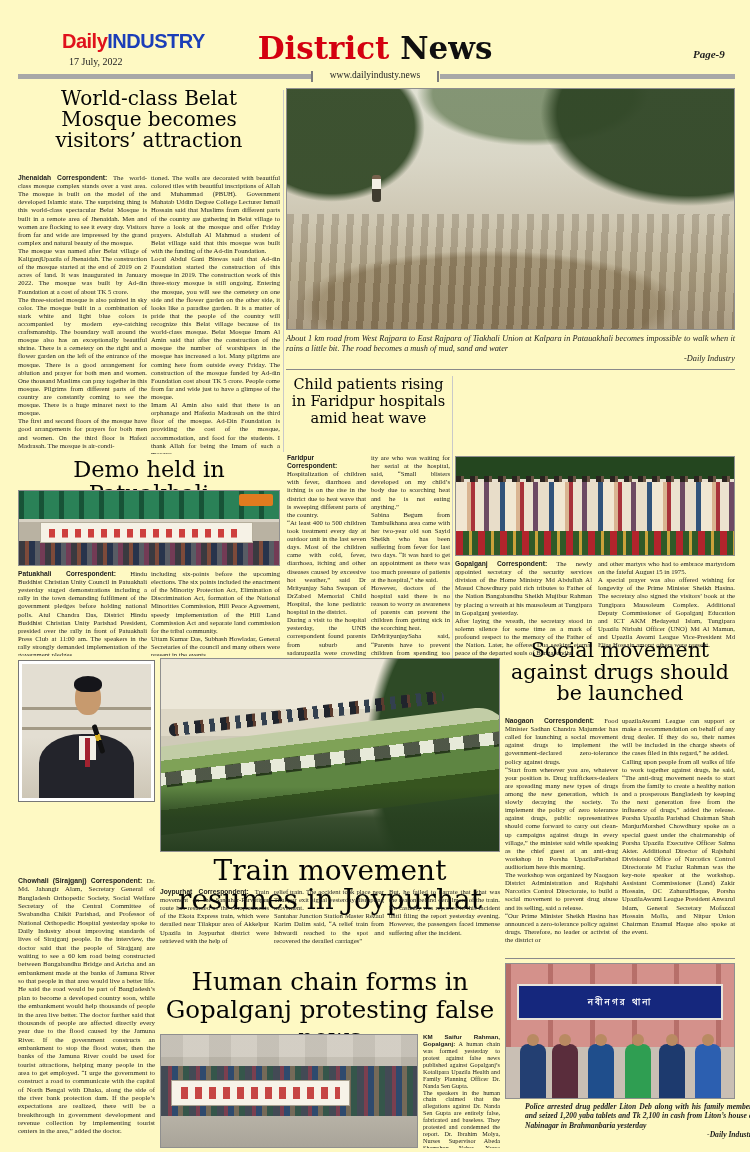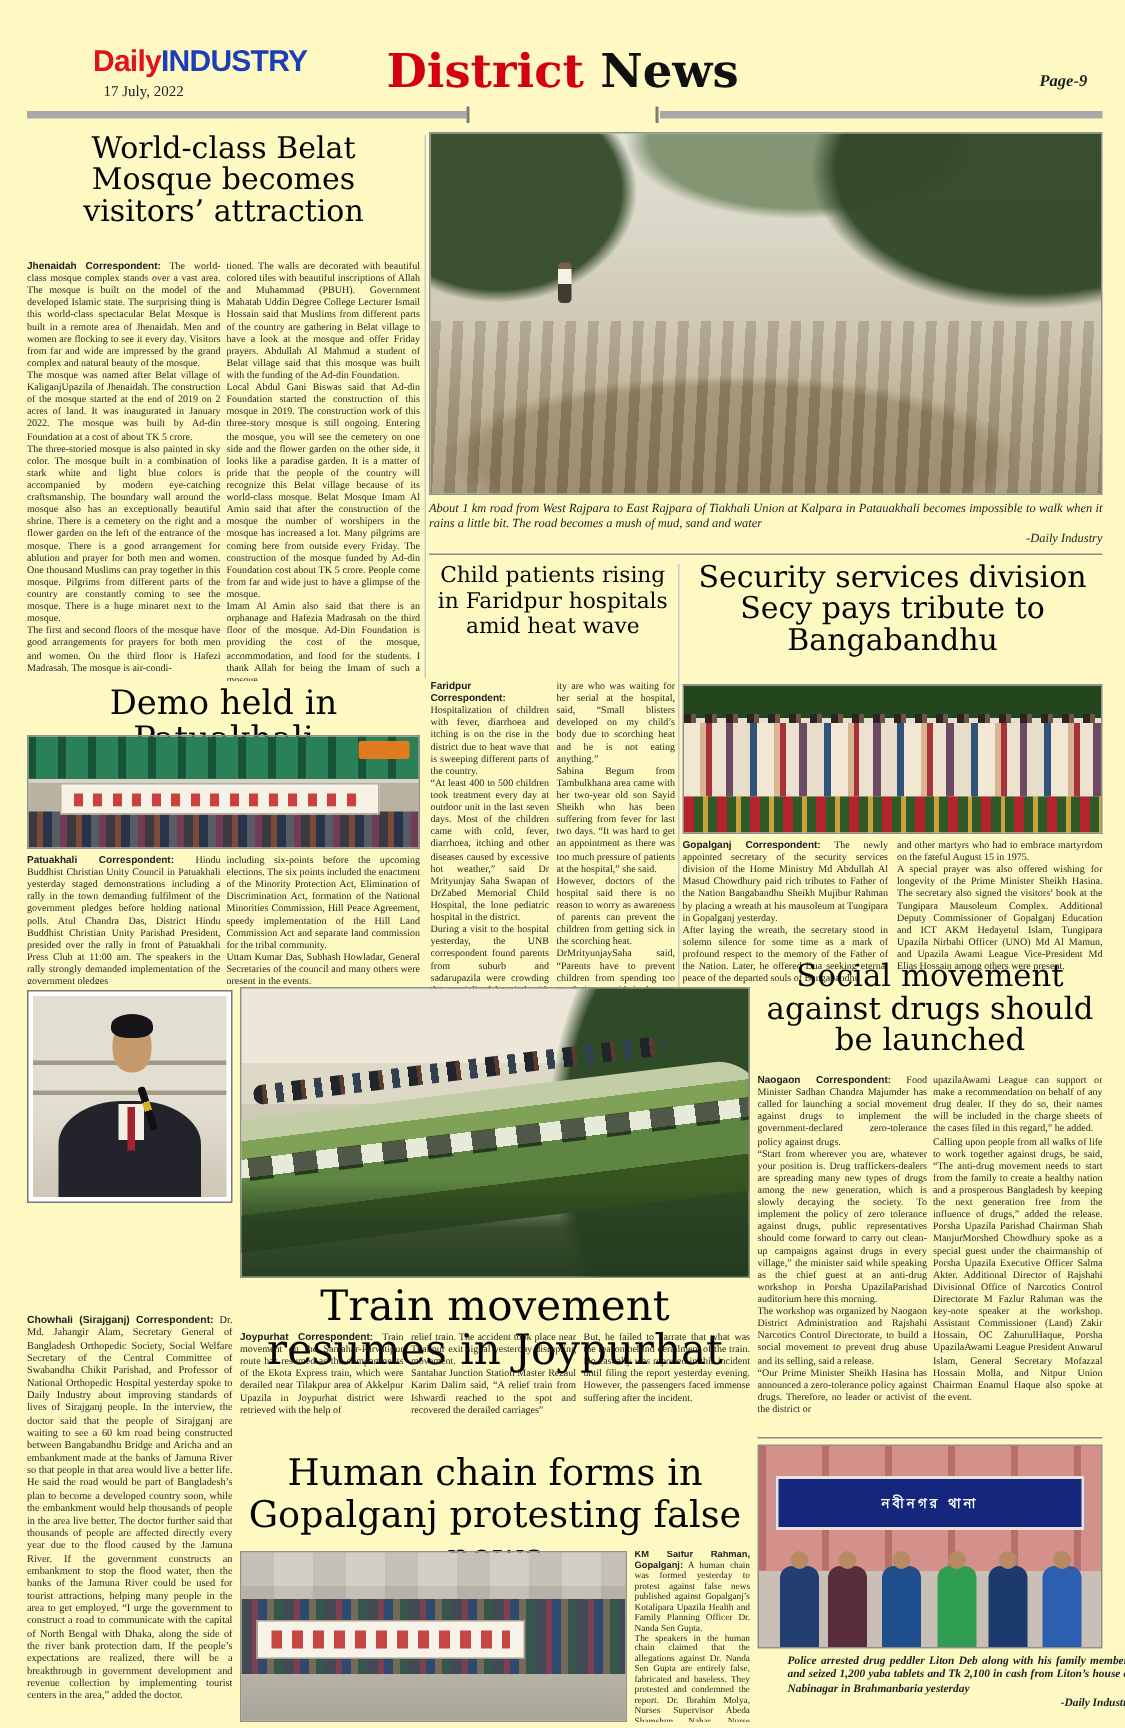--- a/index.html
+++ b/index.html
@@ -90,20 +90,21 @@
 <body>
 
 <div id="page">
 
   <div class="abs brand" style="left:62px;top:30px;"><span class="d">Daily</span><span class="i">INDUSTRY</span></div>
   <div class="abs mdate" style="left:69px;top:56px;">17 July, 2022</div>
   <div class="abs section-title"><span class="red">District</span> <span class="blk">News</span></div>
   <div class="abs pagenum" style="left:693px;top:48px;">Page-9</div>
   <div class="abs webbar" style="left:18px;top:74px;width:293px;"></div>
   <div class="abs webcap" style="left:311px;top:71px;"></div>
+  <div class="abs website">www.dailyindusty.news</div>
   <div class="abs webcap" style="left:437px;top:71px;"></div>
   <div class="abs webbar" style="left:440px;top:74px;width:295px;"></div>
 
   <h1 class="abs hl" style="left:18px;top:88px;width:262px;font-size:20px;">World-class Belat Mosque becomes visitors’ attraction</h1>
   <div class="abs colbox" style="left:18px;top:174px;width:129px;height:280px;"><b class="dateline">Jhenaidah Correspondent:</b> <span class="bt">The world-class mosque complex stands over a vast area. The mosque is built on the model of the developed Islamic state. The surprising thing is this world-class spectacular Belat Mosque is built in a remote area of Jhenaidah. Men and women are flocking to see it every day. Visitors from far and wide are impressed by the grand complex and natural beauty of the mosque.
 The mosque was named after Belat village of KaliganjUpazila of Jhenaidah. The construction of the mosque started at the end of 2019 on 2 acres of land. It was inaugurated in January 2022. The mosque was built by Ad-din Foundation at a cost of about TK 5 crore.
 The three-storied mosque is also painted in sky color. The mosque built in a combination of stark white and light blue colors is accompanied by modern eye-catching craftsmanship. The boundary wall around the mosque also has an exceptionally beautiful shrine. There is a cemetery on the right and a flower garden on the left of the entrance of the mosque. There is a good arrangement for ablution and prayer for both men and women. One thousand Muslims can pray together in this mosque. Pilgrims from different parts of the country are constantly coming to see the mosque. There is a huge minaret next to the mosque.
 The first and second floors of the mosque have good arrangements for prayers for both men and women. On the third floor is Hafezi Madrasah. The mosque is air-condi-</span></div>
   <div class="abs colbox" style="left:151px;top:174px;width:129px;height:280px;"><span class="bt">tioned. The walls are decorated with beautiful colored tiles with beautiful inscriptions of Allah and Muhammad (PBUH). Government Mahatab Uddin Degree College Lecturer Ismail Hossain said that Muslims from different parts of the country are gathering in Belat village to have a look at the mosque and offer Friday prayers. Abdullah Al Mahmud a student of Belat village said that this mosque was built with the funding of the Ad-din Foundation.
 Local Abdul Gani Biswas said that Ad-din Foundation started the construction of this mosque in 2019. The construction work of this three-story mosque is still ongoing. Entering the mosque, you will see the cemetery on one side and the flower garden on the other side, it looks like a paradise garden. It is a matter of pride that the people of the country will recognize this Belat village because of its world-class mosque. Belat Mosque Imam Al Amin said that after the construction of the mosque the number of worshipers in the mosque has increased a lot. Many pilgrims are coming here from outside every Friday. The construction of the mosque funded by Ad-din Foundation cost about TK 5 crore. People come from far and wide just to have a glimpse of the mosque.
@@ -122,21 +123,20 @@
   <h2 class="abs hl" style="left:287px;top:376px;width:163px;font-size:14.5px;line-height:1.18;">Child patients rising in Faridpur hospitals amid heat wave</h2>
   <div class="abs colbox" style="left:287px;top:454px;width:79px;height:236px;"><b class="dateline">Faridpur Correspondent:</b> <span class="bt">Hospitalization of children with fever, diarrhoea and itching is on the rise in the district due to heat wave that is sweeping different parts of the country.
 “At least 400 to 500 children took treatment every day at outdoor unit in the last seven days. Most of the children came with cold, fever, diarrhoea, itching and other diseases caused by excessive hot weather,” said Dr Mrityunjay Saha Swapan of DrZabed Memorial Child Hospital, the lone pediatric hospital in the district.
 During a visit to the hospital yesterday, the UNB correspondent found parents from suburb and sadarupazila were crowding the specialised hospital with their sick children.
 According to the hospital authorities the number of patients has been doubled in the last seven days. SuthiSaha, a housewife from Tepakhola of the municipal-</span></div>
   <div class="abs colbox" style="left:371px;top:454px;width:79px;height:236px;"><span class="bt">ity are who was waiting for her serial at the hospital, said, “Small blisters developed on my child’s body due to scorching heat and he is not eating anything.”
 Sabina Begum from Tambulkhana area came with her two-year old son Sayid Sheikh who has been suffering from fever for last two days. “It was hard to get an appointment as there was too much pressure of patients at the hospital,” she said.
 However, doctors of the hospital said there is no reason to worry as awareness of parents can prevent the children from getting sick in the scorching heat.
 DrMrityunjaySaha said, “Parents have to prevent children from spending too much time outside in the sun. The children must intake cold food and drink saline along with doctor’s suggestion to remain safe from heat related health problems.”</span></div>
 
-  <h2 class="abs hl" style="left:455px;top:374px;width:280px;font-size:20px;">Security services division Secy pays tribute to Bangabandhu</h2>
   <div class="abs photo ph-security" style="left:455px;top:456px;width:280px;height:100px;">
     <div class="sec-heads"></div>
     <div class="sec-crowd"></div>
     <div class="wreath"></div>
   </div>
   <div class="abs colbox" style="left:455px;top:560px;width:137px;height:100px;"><b class="dateline">Gopalganj Correspondent:</b> <span class="bt">The newly appointed secretary of the security services division of the Home Ministry Md Abdullah Al Masud Chowdhury paid rich tributes to Father of the Nation Bangabandhu Sheikh Mujibur Rahman by placing a wreath at his mausoleum at Tungipara in Gopalganj yesterday.
 After laying the wreath, the secretary stood in solemn silence for some time as a mark of profound respect to the memory of the Father of the Nation. Later, he offered Dua seeking eternal peace of the departed souls of Bangabandhu</span></div>
   <div class="abs colbox" style="left:598px;top:560px;width:137px;height:100px;"><span class="bt">and other martyrs who had to embrace martyrdom on the fateful August 15 in 1975.
 A special prayer was also offered wishing for longevity of the Prime Minister Sheikh Hasina. The secretary also signed the visitors’ book at the Tungipara Mausoleum Complex. Additional Deputy Commissioner of Gopalganj Education and ICT AKM Hedayetul Islam, Tungipara Upazila Nirbahi Officer (UNO) Md Al Mamun, and Upazila Awami League Vice-President Md Elias Hossain among others were present.</span></div>
 

